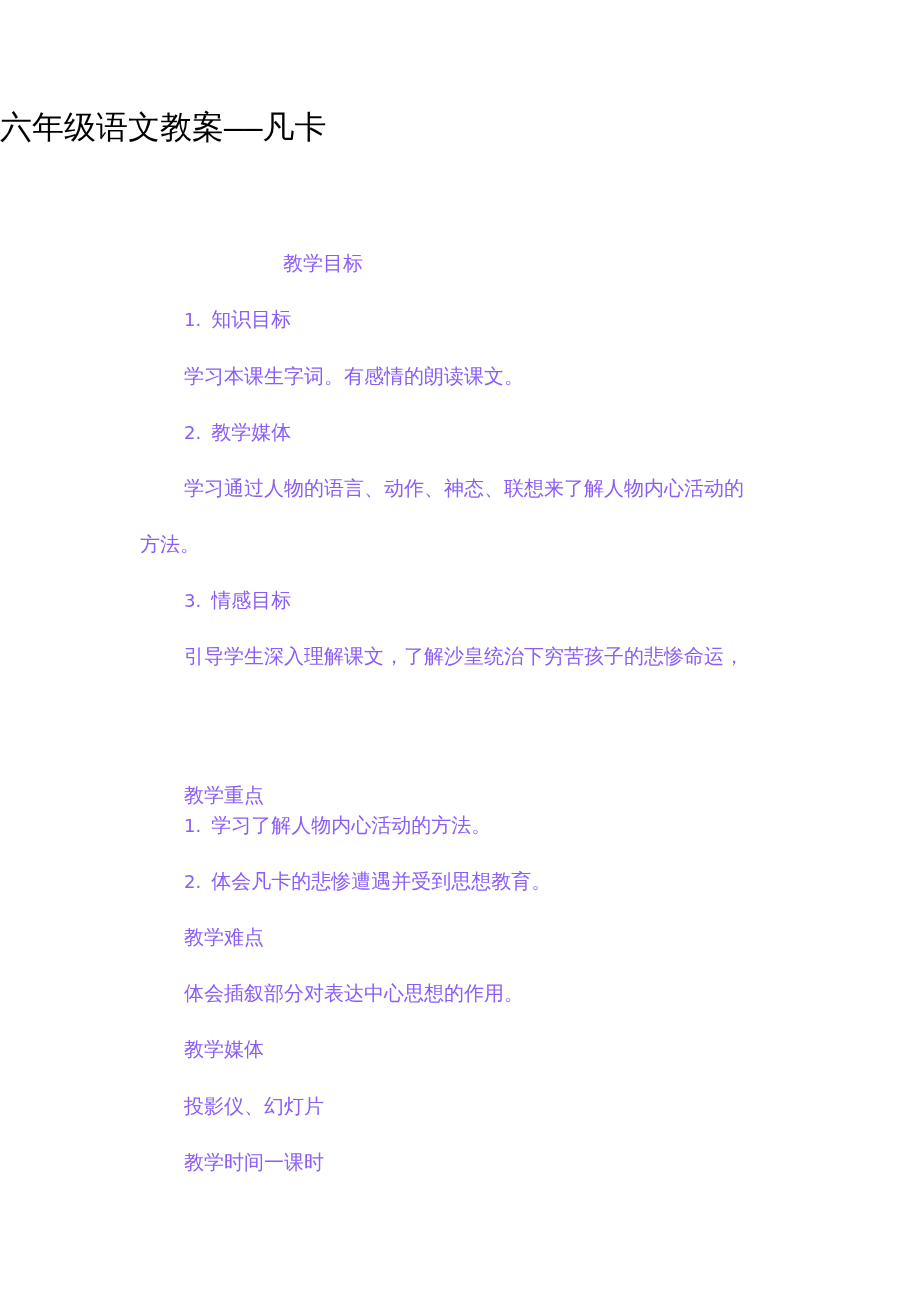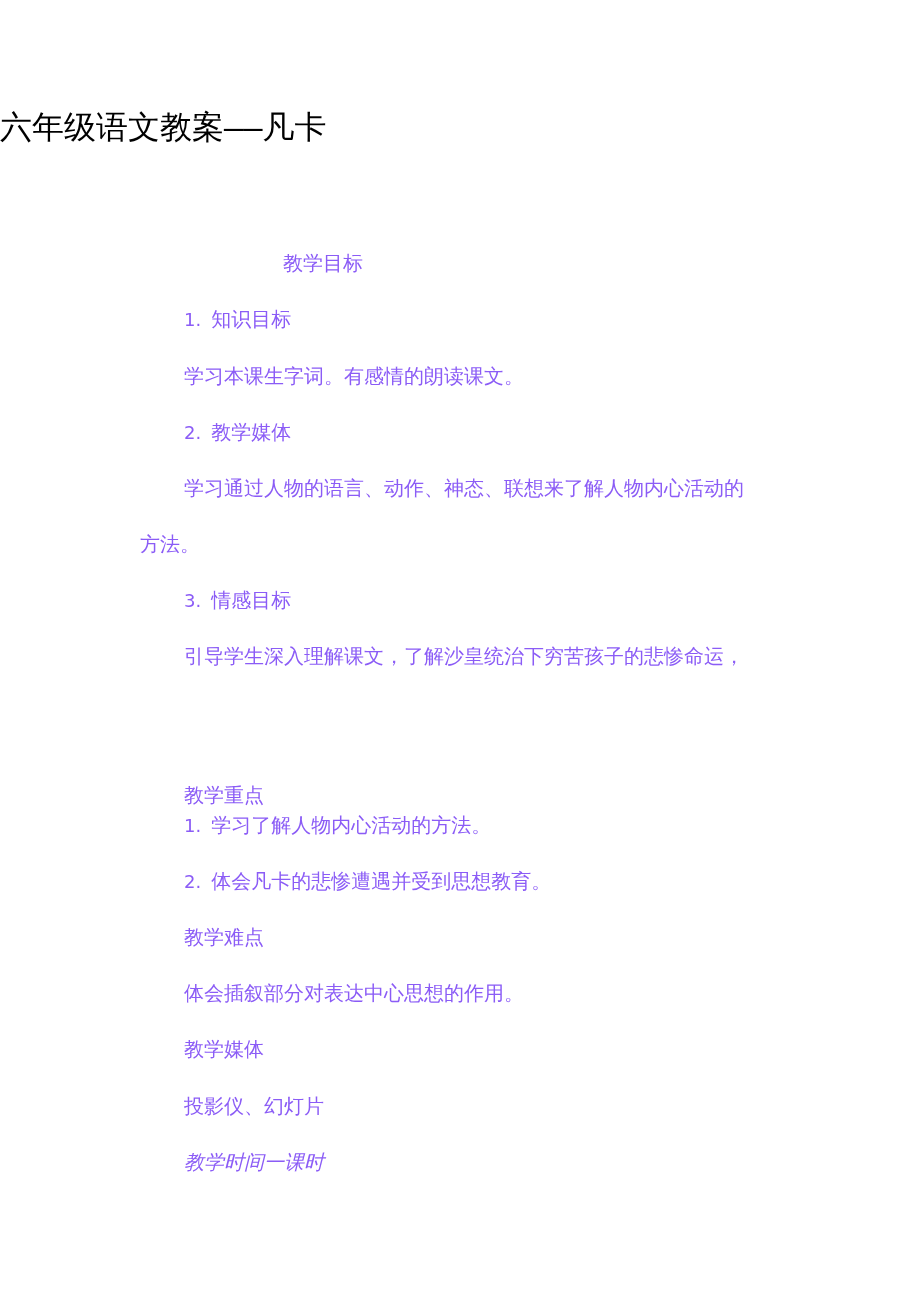--- a/index.html
+++ b/index.html
@@ -88,15 +88,15 @@
   </div>
 
   <div class="line" style="left:184px; top:922px;">教学难点</div>
 
   <div class="line" style="left:184px; top:978px;">体会插叙部分对表达中心思想的作用。</div>
 
   <div class="line" style="left:184px; top:1034px;">教学媒体</div>
 
   <div class="line" style="left:184px; top:1091px;">投影仪、幻灯片</div>
 
-  <div class="line" style="left:184px; top:1147px;font-style:italic;">教学时间一课时</div>
+  <div class="line" style="left:184px; top:1147px;">教学时间一课时</div>
 
 </div>
 
 </body></html>

